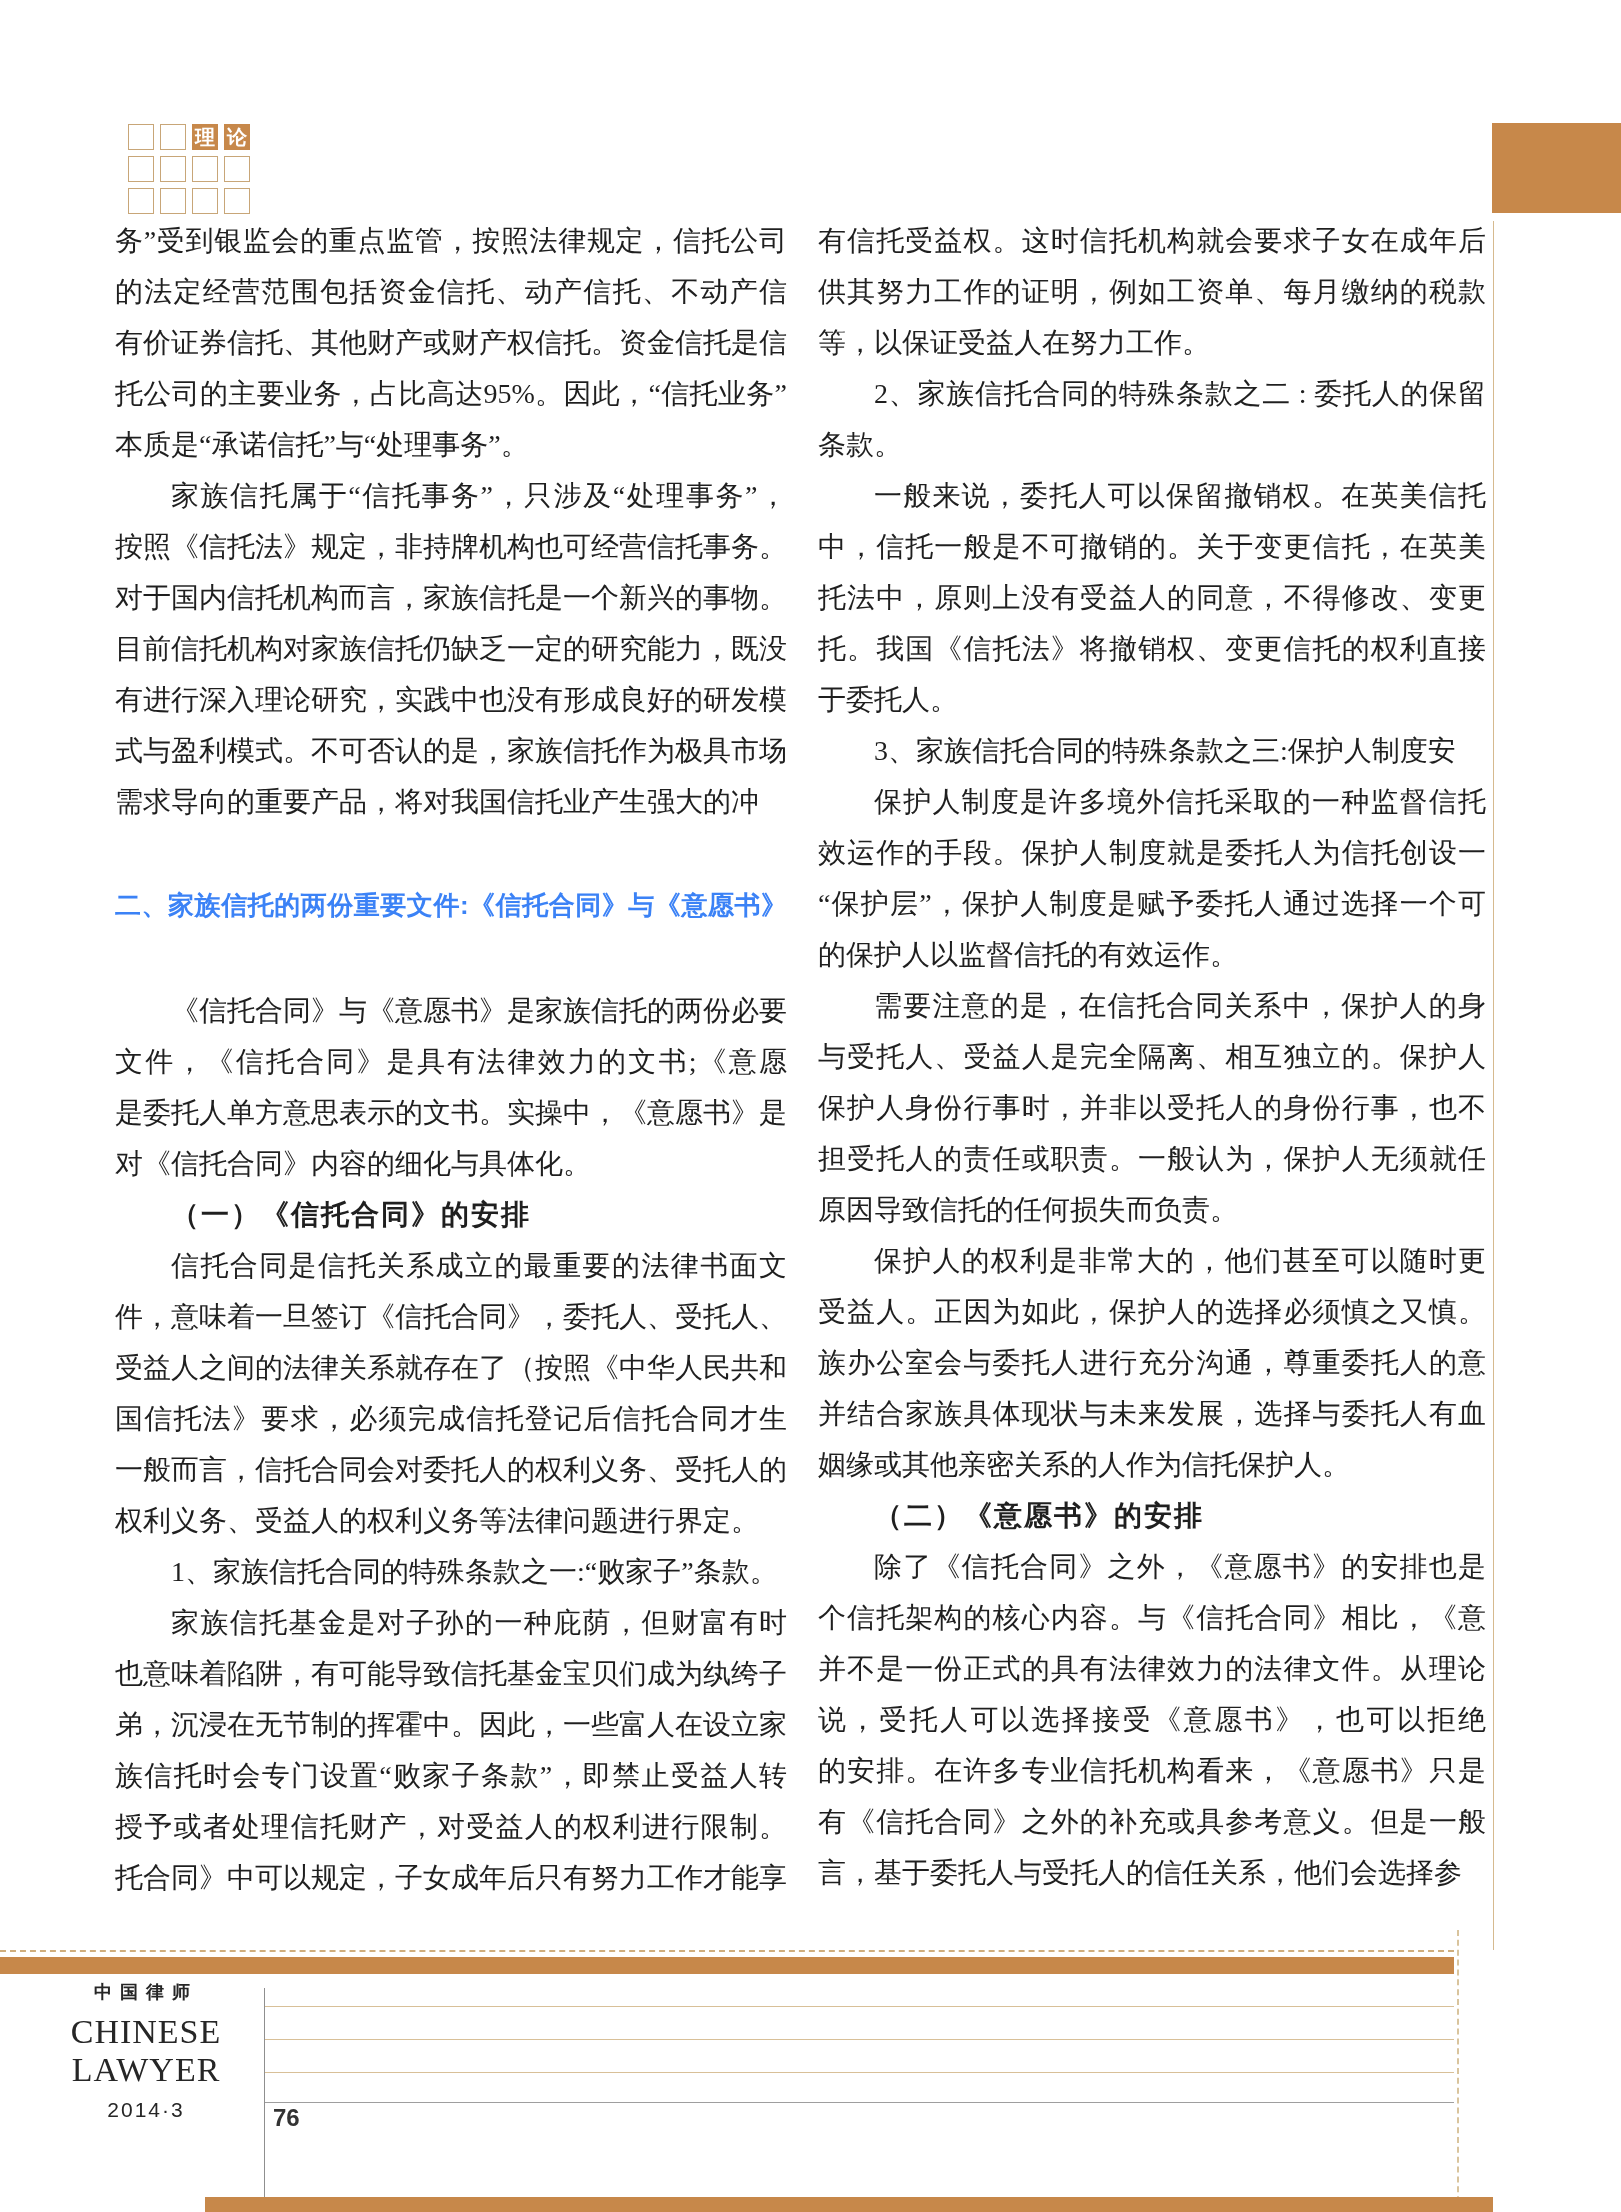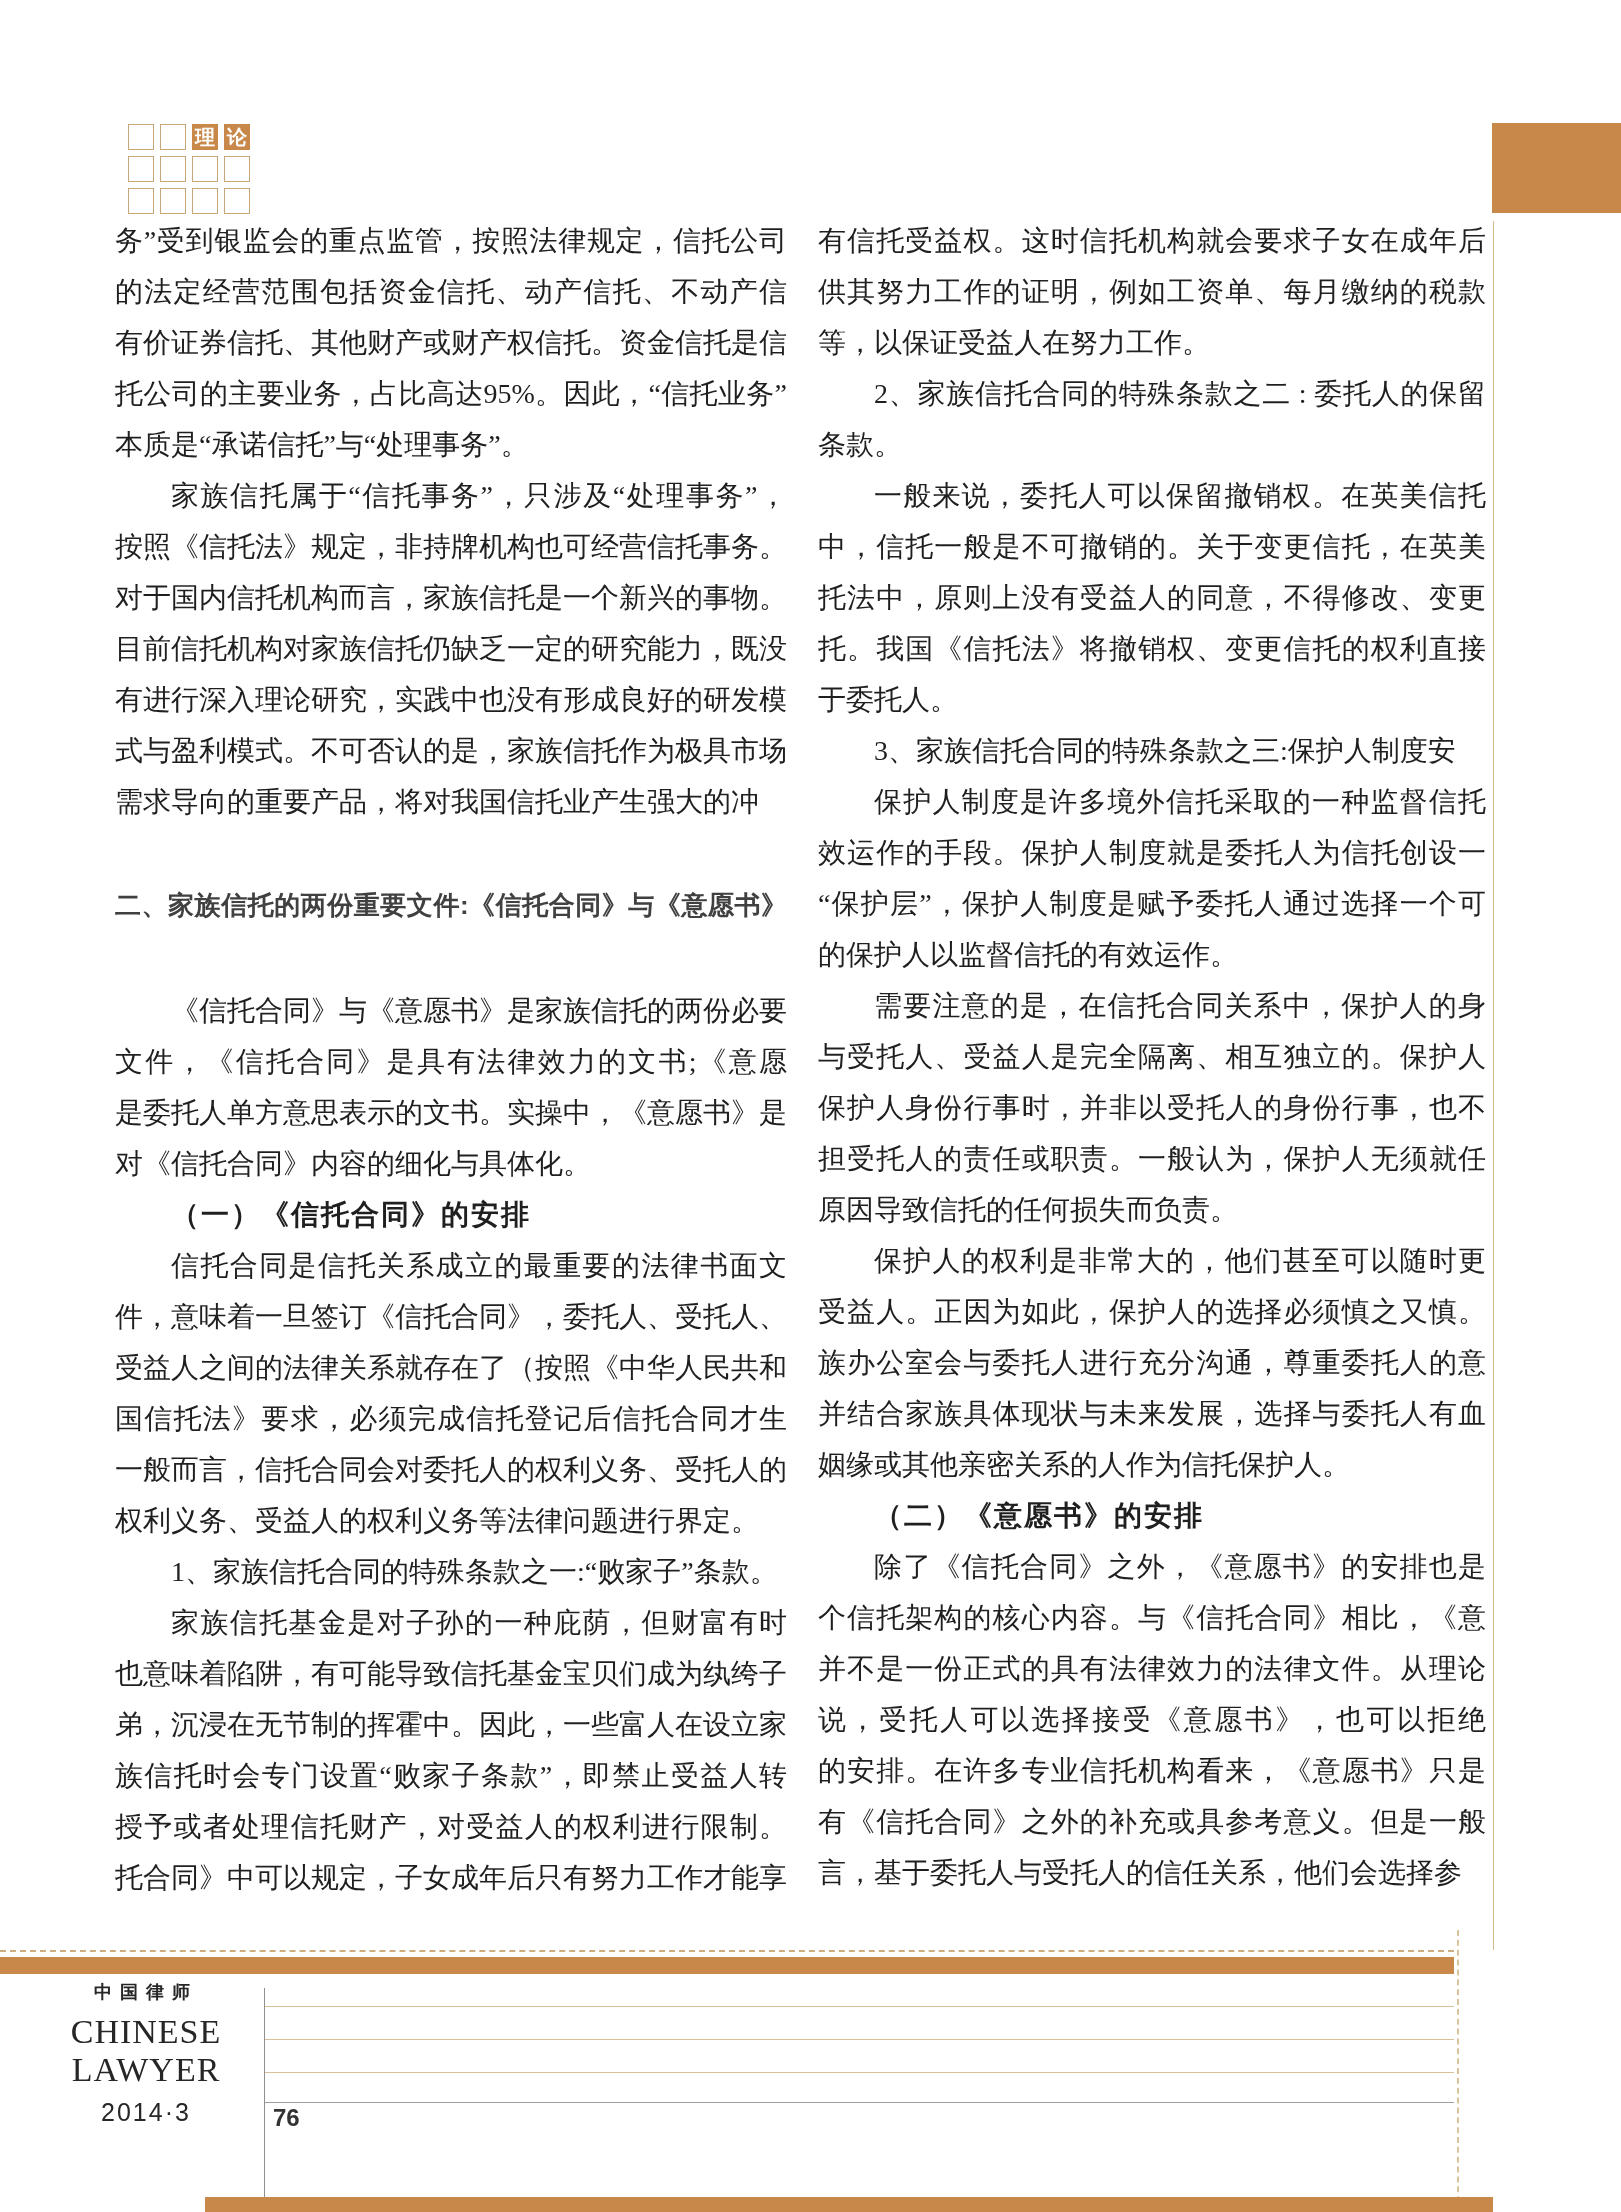--- a/index.html
+++ b/index.html
@@ -32,41 +32,41 @@
     text-align:justify;overflow:hidden;
   }
   .tline::after{content:"";display:inline-block;width:100%;height:0;}
   .tline.last{text-align:left;}
   .tline.last::after{content:none;}
   .tline.ind{padding-left:56px;}
   .tline.kai{font-weight:bold;letter-spacing:2px;}
   .section-heading{
     position:absolute;left:0;top:668px;width:100%;margin:0;
     height:44px;line-height:44px;font-size:26px;font-weight:bold;
-    color:#404040;font-family:"Liberation Sans","DejaVu Sans",sans-serif;
+    color:#3b82f6;font-family:"Liberation Sans","DejaVu Sans",sans-serif;
     text-align:justify;overflow:hidden;
   }
   .section-heading::after{content:"";display:inline-block;width:100%;height:0;}
   .left-block2{position:absolute;left:0;top:770px;width:100%;}
   
   .footer-dash-line{position:absolute;left:0;top:1950px;width:1454px;border-top:2px dashed #cfae7e;}
   .footer-bar{position:absolute;left:0;top:1957px;width:1454px;height:17px;background:#c7884a;}
   .footer-vline{position:absolute;left:264px;top:1988px;width:1px;height:224px;background:#8f8f8f;}
   .footer-hline{position:absolute;left:265px;width:1189px;height:0;border-top:1px solid #d8c098;}
   .footer-hline.h1{top:2006px;}
   .footer-hline.h2{top:2039px;}
   .footer-hline.h3{top:2072px;}
   .footer-hline.h4{top:2102px;border-top:1px solid #9e9e9e;}
   .crop-dash{position:absolute;left:1457px;top:1930px;width:0;height:282px;border-left:2px dashed #d9c49d;}
   .journal{
     position:absolute;left:36px;top:1980px;width:220px;text-align:center;color:#262626;
   }
   .journal-cn{font-size:18px;letter-spacing:8px;font-weight:bold;font-family:"DejaVu Serif",serif;}
   .journal-en{margin-top:9px;font-size:34px;letter-spacing:1px;font-family:Liberation Serif, serif;}
-  .journal-issue{margin-top:9px;font-size:25px;letter-spacing:2px;font-family:"Liberation Sans","DejaVu Sans",sans-serif;}
+  .journal-issue{margin-top:9px;font-size:21px;letter-spacing:2px;font-family:"Liberation Sans","DejaVu Sans",sans-serif;}
   .page-number{
     position:absolute;left:273px;top:2104px;font-size:24px;font-weight:bold;color:#333;
     font-family:"Liberation Sans","DejaVu Sans",sans-serif;
   }
   .bottom-strip{position:absolute;left:205px;top:2197px;width:1288px;height:15px;background:#c7884a;}
 </style>
 </head>
 <body>
 
 <div class="page">

